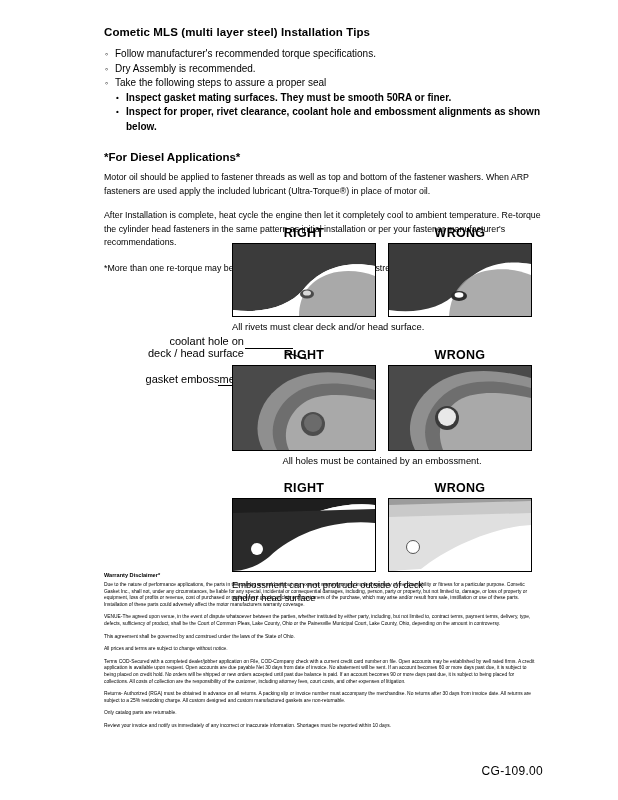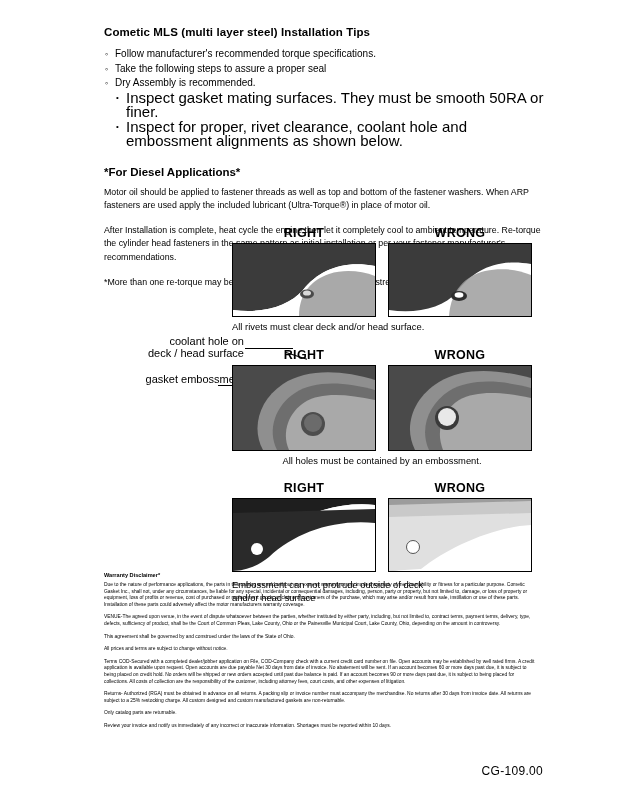--- a/index.html
+++ b/index.html
@@ -52,24 +52,25 @@
     left: 1px;
     top: 0;
     font-size: 9px;
   }
   ul.sub {
     list-style: none;
     margin: 0;
     padding: 0 0 0 12px;
   }
   ul.sub > li {
-    font-size: 15px;
+    font-size: 10px;
     line-height: 14.5px;
     padding-left: 10px;
     position: relative;
+    font-weight: bold;
   }
   ul.sub > li::before {
     content: "\2022";
     position: absolute;
     left: 0;
     top: 0;
     font-size: 8px;
   }
   h2.subtitle {
     font-size: 11.5px;
@@ -194,22 +195,22 @@
 </head>
 <body>
 
 <div class="page">
 
   <div class="content">
     <h1 class="title">Cometic MLS (multi layer steel) Installation Tips</h1>
 
     <ul class="bullets">
       <li>Follow manufacturer's recommended torque specifications.</li>
+      <li>Dry Assembly is recommended.</li>
       <li>Take the following steps to assure a proper seal</li>
-      <li>Dry Assembly is recommended.</li>
     </ul>
     <ul class="sub">
       <li>Inspect gasket mating surfaces.  They must be smooth 50RA or finer.</li>
       <li>Inspect for proper, rivet clearance, coolant hole and embossment alignments as shown below.</li>
     </ul>
 
     <h2 class="subtitle">*For Diesel Applications*</h2>
     <p class="body">Motor oil should be applied to fastener threads as well as top and bottom of the fastener washers. When ARP fasteners are used apply the included lubricant (Ultra-Torque®) in place of motor oil.</p>
     <p class="body last">After Installation is complete, heat cycle the engine then let it completely cool to ambient temperature. Re-torque the cylinder head fasteners in the same pattern as initial installation or per your fastener manufacturer's recommendations.</p>
     <p class="note">*More than one re-torque may be required to achieve proper fastener stretch*</p>

